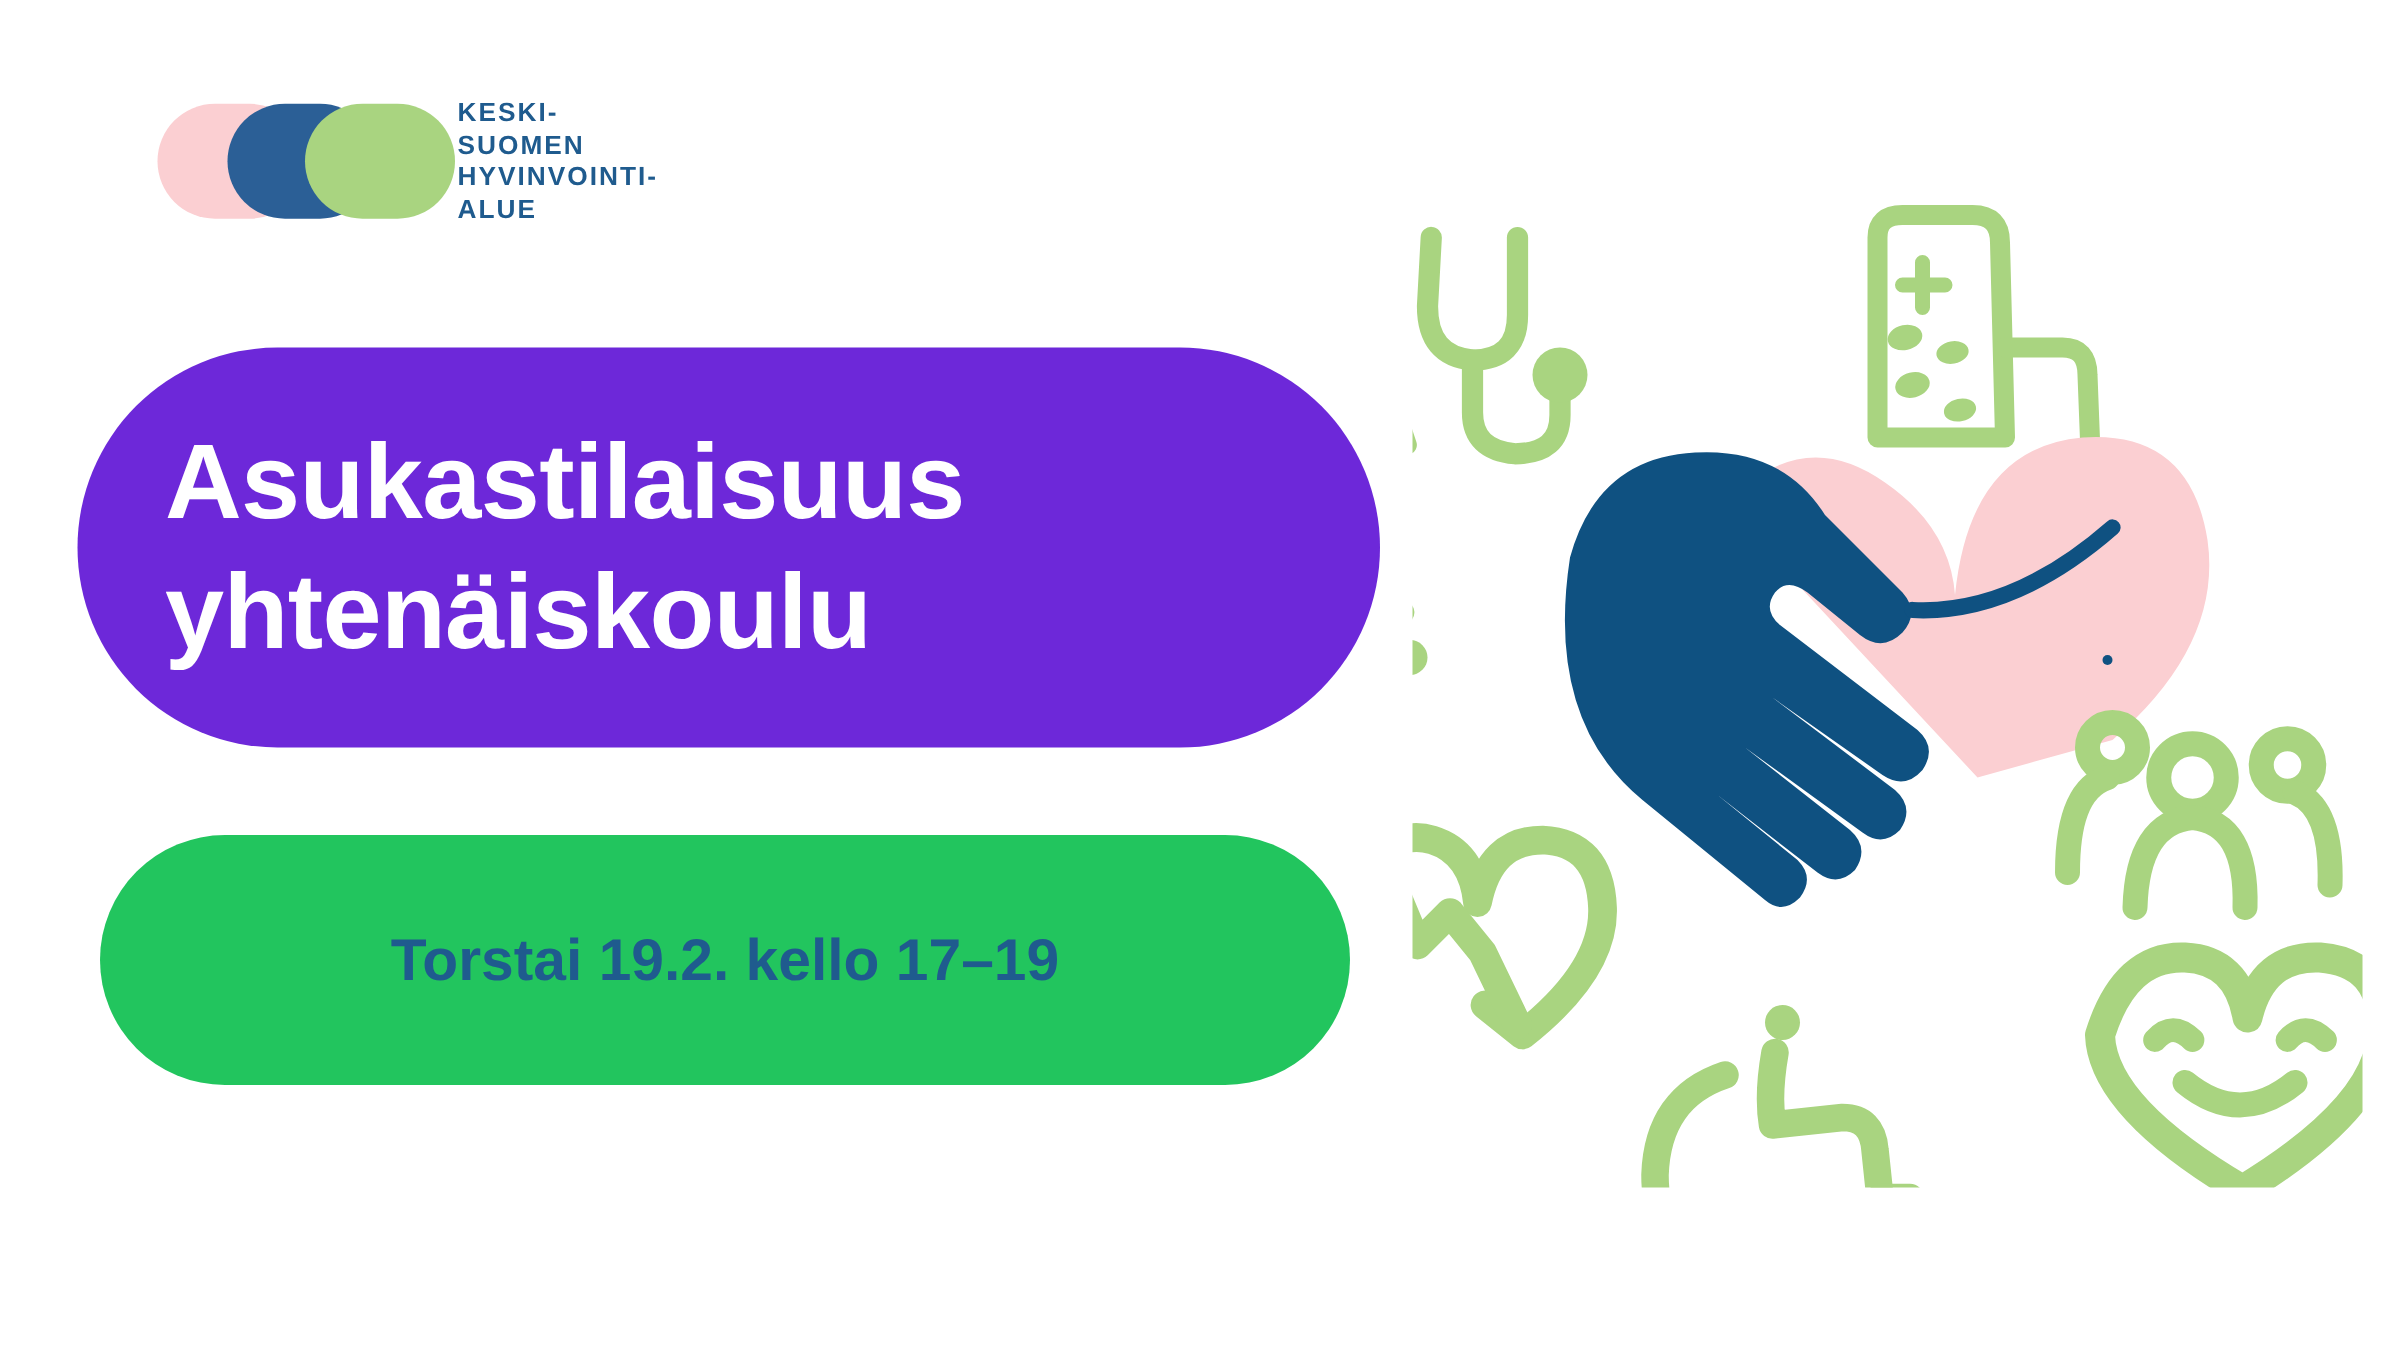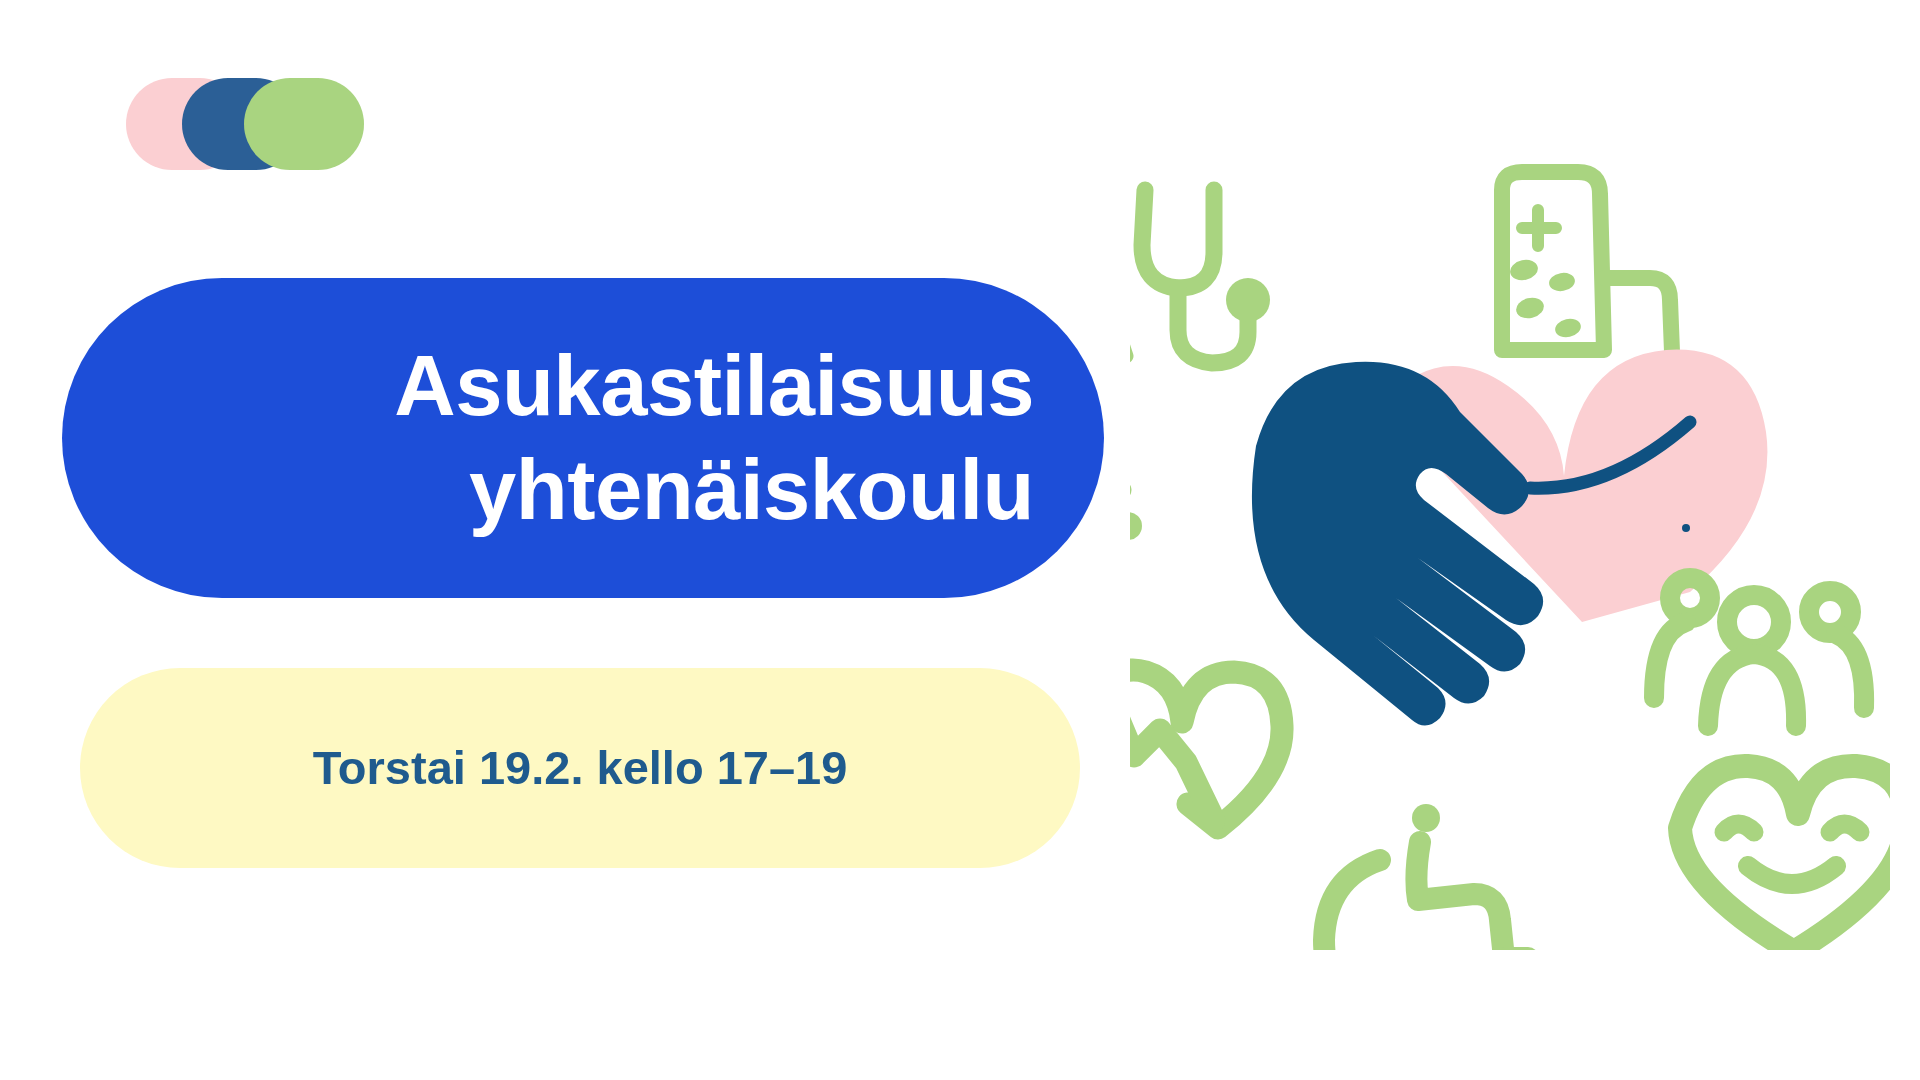--- a/index.html
+++ b/index.html
@@ -56,25 +56,25 @@
     white-space: pre;
   }
 
   
   #title-card {
     position: absolute;
     left: 62px;
     top: 278px;
     width: 1042px;
     height: 320px;
-    background: #1d4ed8;
+    background: #6d28d9;
     border-radius: 187px;
     display: flex;
     flex-direction: column;
-    align-items: flex-end;
+    align-items: flex-start;
     justify-content: center;
     box-sizing: border-box;
     padding: 0 70px;
   }
   #title-card .tline {
     color: #ffffff;
     font-size: 85px;
     font-weight: bold;
     line-height: 1.22;
     letter-spacing: -0.5px;
@@ -82,21 +82,21 @@
     white-space: nowrap;
   }
 
   
   #info-card {
     position: absolute;
     left: 80px;
     top: 668px;
     width: 1000px;
     height: 200px;
-    background: #fef9c3;
+    background: #22c55e;
     border-radius: 100px;
     display: flex;
     flex-direction: column;
     align-items: center;
     justify-content: center;
     box-sizing: border-box;
   }
   #info-line-1 {
     color: #1f5b8e;
     font-size: 47px;
@@ -127,20 +127,24 @@
 <body>
 
 <div id="poster">
 
   <div id="logo-block">
     <div id="logo-mark">
       <div class="pill" id="logo-pink"></div>
       <div class="pill" id="logo-blue"></div>
       <div class="pill" id="logo-green"></div>
     </div>
+    <div id="logo-text">KESKI-
+SUOMEN
+HYVINVOINTI-
+ALUE</div>
   </div>
 
   <div id="title-card">
     <div class="tline">Asukastilaisuus</div>
     <div class="tline">yhtenäiskoulu</div>
   </div>
 
   <div id="info-card">
     <div id="info-line-1">Torstai 19.2. kello 17–19</div>
   </div>

